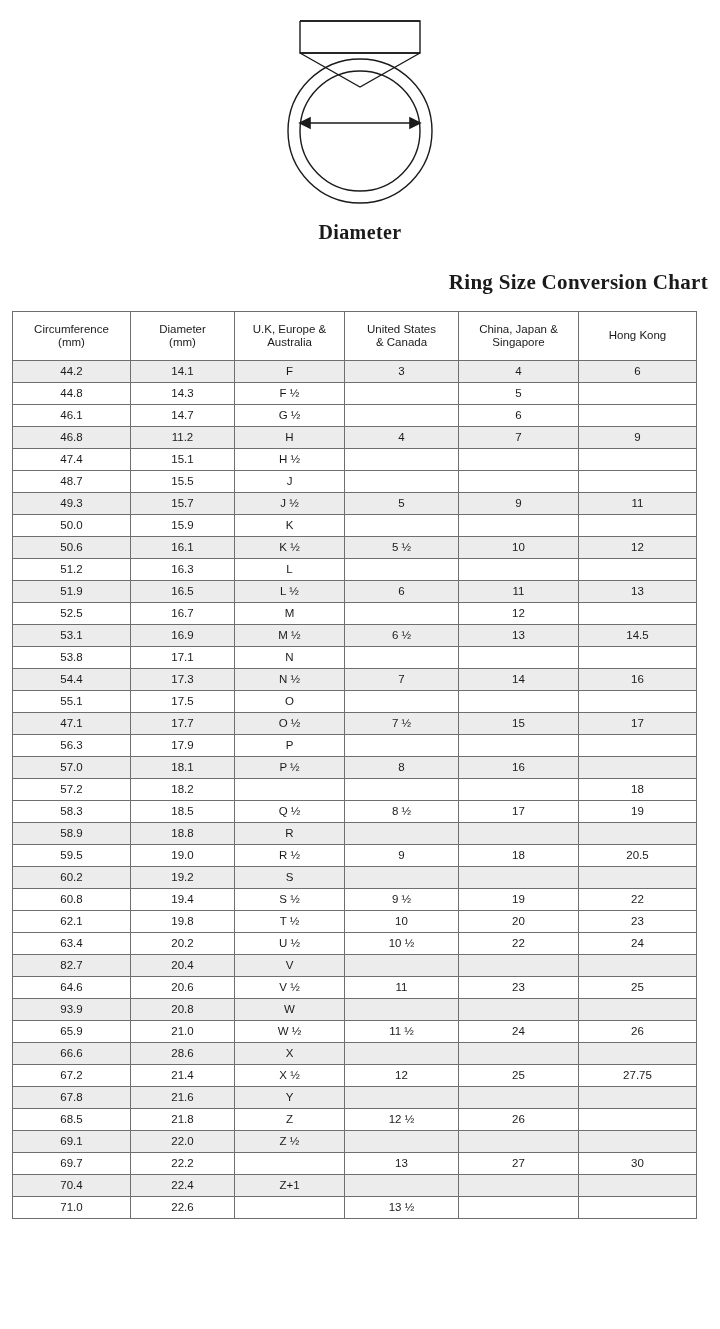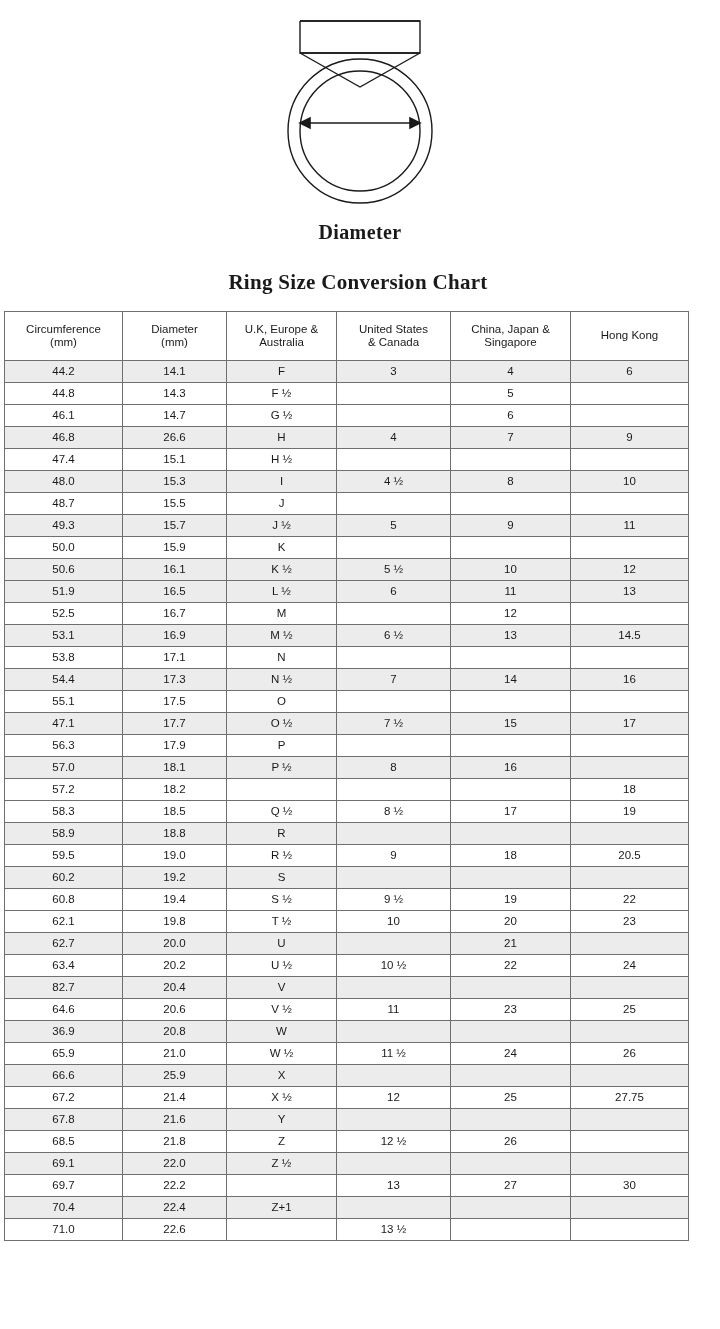--- a/index.html
+++ b/index.html
@@ -27,29 +27,29 @@
   }
   .caption {
     text-align: center;
     font-family: "Liberation Serif", serif;
     font-weight: bold;
     font-size: 20px;
     letter-spacing: 0.4px;
     margin: 6px 0 0 0;
   }
   .chart-title {
-    text-align: center;
+    text-align: right;
     font-family: "Liberation Serif", serif;
     font-weight: bold;
     font-size: 21px;
     letter-spacing: 0.3px;
-    margin: 26px 4px 16px 0;
+    margin: 26px 12px 16px 0;
   }
   .table-wrap {
-    padding: 0 4px;
+    padding: 0 12px;
     box-sizing: border-box;
   }
   table.size-table {
     width: 684px;
     border-collapse: collapse;
     table-layout: fixed;
     font-size: 11.5px;
   }
   table.size-table th,
   table.size-table td {
@@ -173,41 +173,33 @@
           <tr class="plain">
             <td>46.1</td>
             <td>14.7</td>
             <td>G ½</td>
             <td></td>
             <td>6</td>
             <td></td>
           </tr>
           <tr class="shade">
             <td>46.8</td>
-            <td>26.6</td>
+            <td>11.2</td>
             <td>H</td>
             <td>4</td>
             <td>7</td>
             <td>9</td>
           </tr>
           <tr class="plain">
             <td>47.4</td>
             <td>15.1</td>
             <td>H ½</td>
             <td></td>
             <td></td>
             <td></td>
-          </tr>
-          <tr class="shade">
-            <td>48.0</td>
-            <td>15.3</td>
-            <td>I</td>
-            <td>4 ½</td>
-            <td>8</td>
-            <td>10</td>
           </tr>
           <tr class="plain">
             <td>48.7</td>
             <td>15.5</td>
             <td>J</td>
             <td></td>
             <td></td>
             <td></td>
           </tr>
           <tr class="shade">
@@ -227,20 +219,28 @@
             <td></td>
           </tr>
           <tr class="shade">
             <td>50.6</td>
             <td>16.1</td>
             <td>K ½</td>
             <td>5 ½</td>
             <td>10</td>
             <td>12</td>
           </tr>
+          <tr class="plain">
+            <td>51.2</td>
+            <td>16.3</td>
+            <td>L</td>
+            <td></td>
+            <td></td>
+            <td></td>
+          </tr>
           <tr class="shade">
             <td>51.9</td>
             <td>16.5</td>
             <td>L ½</td>
             <td>6</td>
             <td>11</td>
             <td>13</td>
           </tr>
           <tr class="plain">
             <td>52.5</td>
@@ -355,28 +355,20 @@
             <td>22</td>
           </tr>
           <tr class="plain">
             <td>62.1</td>
             <td>19.8</td>
             <td>T ½</td>
             <td>10</td>
             <td>20</td>
             <td>23</td>
           </tr>
-          <tr class="shade">
-            <td>62.7</td>
-            <td>20.0</td>
-            <td>U</td>
-            <td></td>
-            <td>21</td>
-            <td></td>
-          </tr>
           <tr class="plain">
             <td>63.4</td>
             <td>20.2</td>
             <td>U ½</td>
             <td>10 ½</td>
             <td>22</td>
             <td>24</td>
           </tr>
           <tr class="shade">
             <td>82.7</td>
@@ -388,38 +380,38 @@
           </tr>
           <tr class="plain">
             <td>64.6</td>
             <td>20.6</td>
             <td>V ½</td>
             <td>11</td>
             <td>23</td>
             <td>25</td>
           </tr>
           <tr class="shade">
-            <td>36.9</td>
+            <td>93.9</td>
             <td>20.8</td>
             <td>W</td>
             <td></td>
             <td></td>
             <td></td>
           </tr>
           <tr class="plain">
             <td>65.9</td>
             <td>21.0</td>
             <td>W ½</td>
             <td>11 ½</td>
             <td>24</td>
             <td>26</td>
           </tr>
           <tr class="shade">
             <td>66.6</td>
-            <td>25.9</td>
+            <td>28.6</td>
             <td>X</td>
             <td></td>
             <td></td>
             <td></td>
           </tr>
           <tr class="plain">
             <td>67.2</td>
             <td>21.4</td>
             <td>X ½</td>
             <td>12</td>

